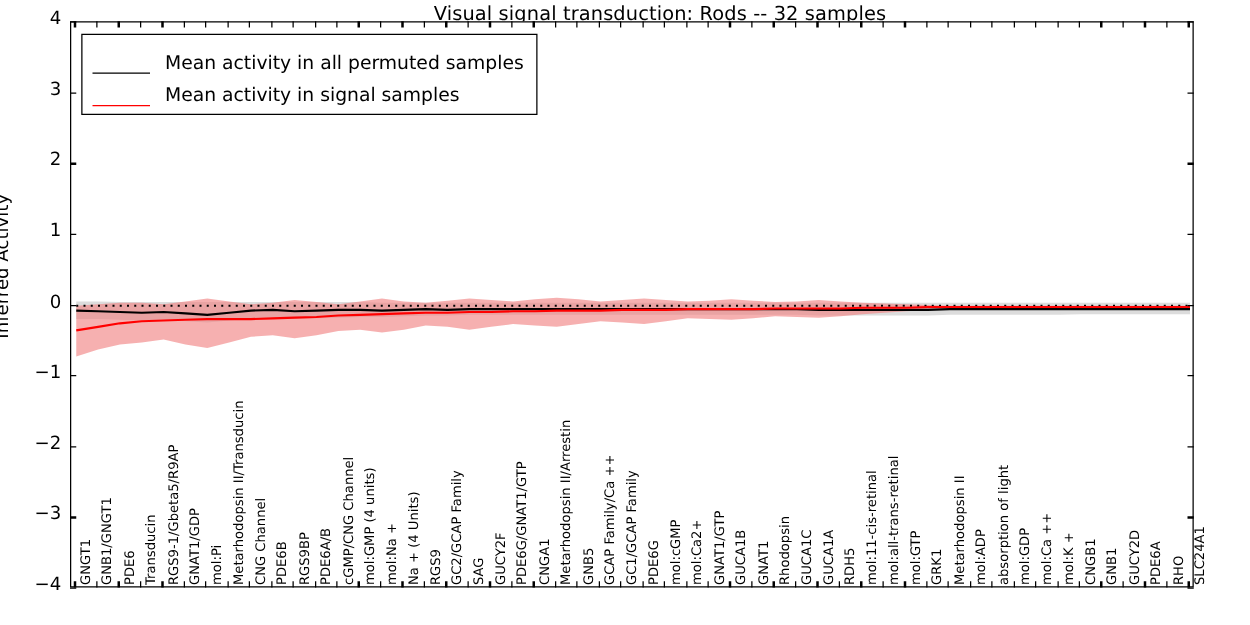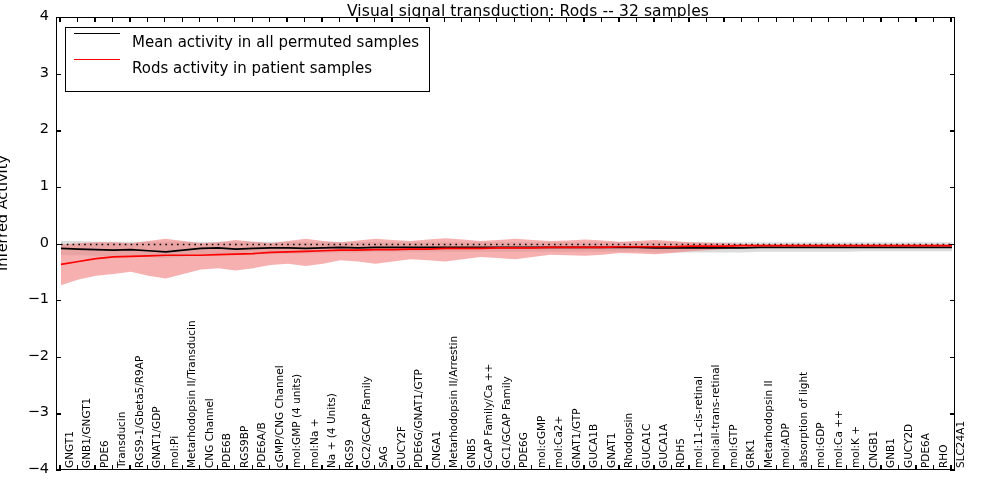--- a/index.html
+++ b/index.html
@@ -40,21 +40,21 @@
     font-size:10.5px;color:#000;white-space:nowrap;
     transform-origin:left top;transform:rotate(-90deg);
     line-height:1;
   }
 
   #legend{
     position:absolute;left:8px;top:9px;
     border:1.3px solid #000;background:#fff;
     padding:5px 10px 6px 8px;
   }
-  .legend-row{display:flex;align-items:flex-start;height:26px;}
+  .legend-row{display:flex;align-items:flex-end;height:26px;}
   .legend-line{width:46px;height:0;border-top-width:1.6px;border-top-style:solid;margin-right:12px;}
   .legend-text{font-size:15px;color:#000;white-space:nowrap;}
 </style>
 </head>
 <body>
 
 <div id="root">
 
   <div id="chart-title">Visual signal transduction: Rods -- 32 samples</div>
 
@@ -67,21 +67,21 @@
         <path d="M 4.00 246.32 L 21.47 243.49 L 38.94 240.66 L 56.41 238.96 L 73.88 238.39 L 91.35 237.83 L 108.82 237.26 L 126.29 237.26 L 143.76 237.26 L 161.24 236.69 L 178.71 236.13 L 196.18 235.56 L 213.65 234.43 L 231.12 233.86 L 248.59 233.30 L 266.06 232.73 L 283.53 232.16 L 301.00 232.16 L 318.47 231.60 L 335.94 231.60 L 353.41 231.03 L 370.88 231.03 L 388.35 230.46 L 405.82 230.46 L 423.29 230.46 L 440.76 229.90 L 458.24 229.90 L 475.71 229.90 L 493.18 229.33 L 510.65 229.33 L 528.12 229.33 L 545.59 229.33 L 563.06 228.77 L 580.53 228.77 L 598.00 228.77 L 615.47 228.77 L 632.94 228.20 L 650.41 228.20 L 667.88 228.20 L 685.35 227.63 L 702.82 227.63 L 720.29 227.63 L 737.76 227.63 L 755.24 227.63 L 772.71 227.63 L 790.18 227.63 L 807.65 227.63 L 825.12 227.63 L 842.59 227.63 L 860.06 227.63 L 877.53 227.63 L 895.00 227.63" fill="none" stroke="#ff0000" stroke-width="1.7" stroke-linejoin="round"></path>
       </svg>
 
     <div id="legend">
       <div class="legend-row">
         <span class="legend-line" style="border-top-color:#000"></span>
         <span class="legend-text">Mean activity in all permuted samples</span>
       </div>
       <div class="legend-row">
         <span class="legend-line" style="border-top-color:#f00"></span>
-        <span class="legend-text">Rods activity in patient samples</span>
+        <span class="legend-text">Mean activity in signal samples</span>
       </div>
     </div>
   </div>
 
   <div id="ytick-layer">
       <div class="ytick-label" style="top: 8px; right: 951px;">4</div>
       <div class="ytick-mark" style="position: absolute; top: 17px; left: 56px; width: 5px; height: 1.3px; background: rgb(0, 0, 0);"></div>
       <div class="ytick-mark right" style="position: absolute; top: 17px; left: 950px; width: 5px; height: 1.3px; background: rgb(0, 0, 0);"></div>
       <div class="ytick-label" style="top: 64.625px; right: 951px;">3</div>
       <div class="ytick-mark" style="position: absolute; top: 73.625px; left: 56px; width: 5px; height: 1.3px; background: rgb(0, 0, 0);"></div>

